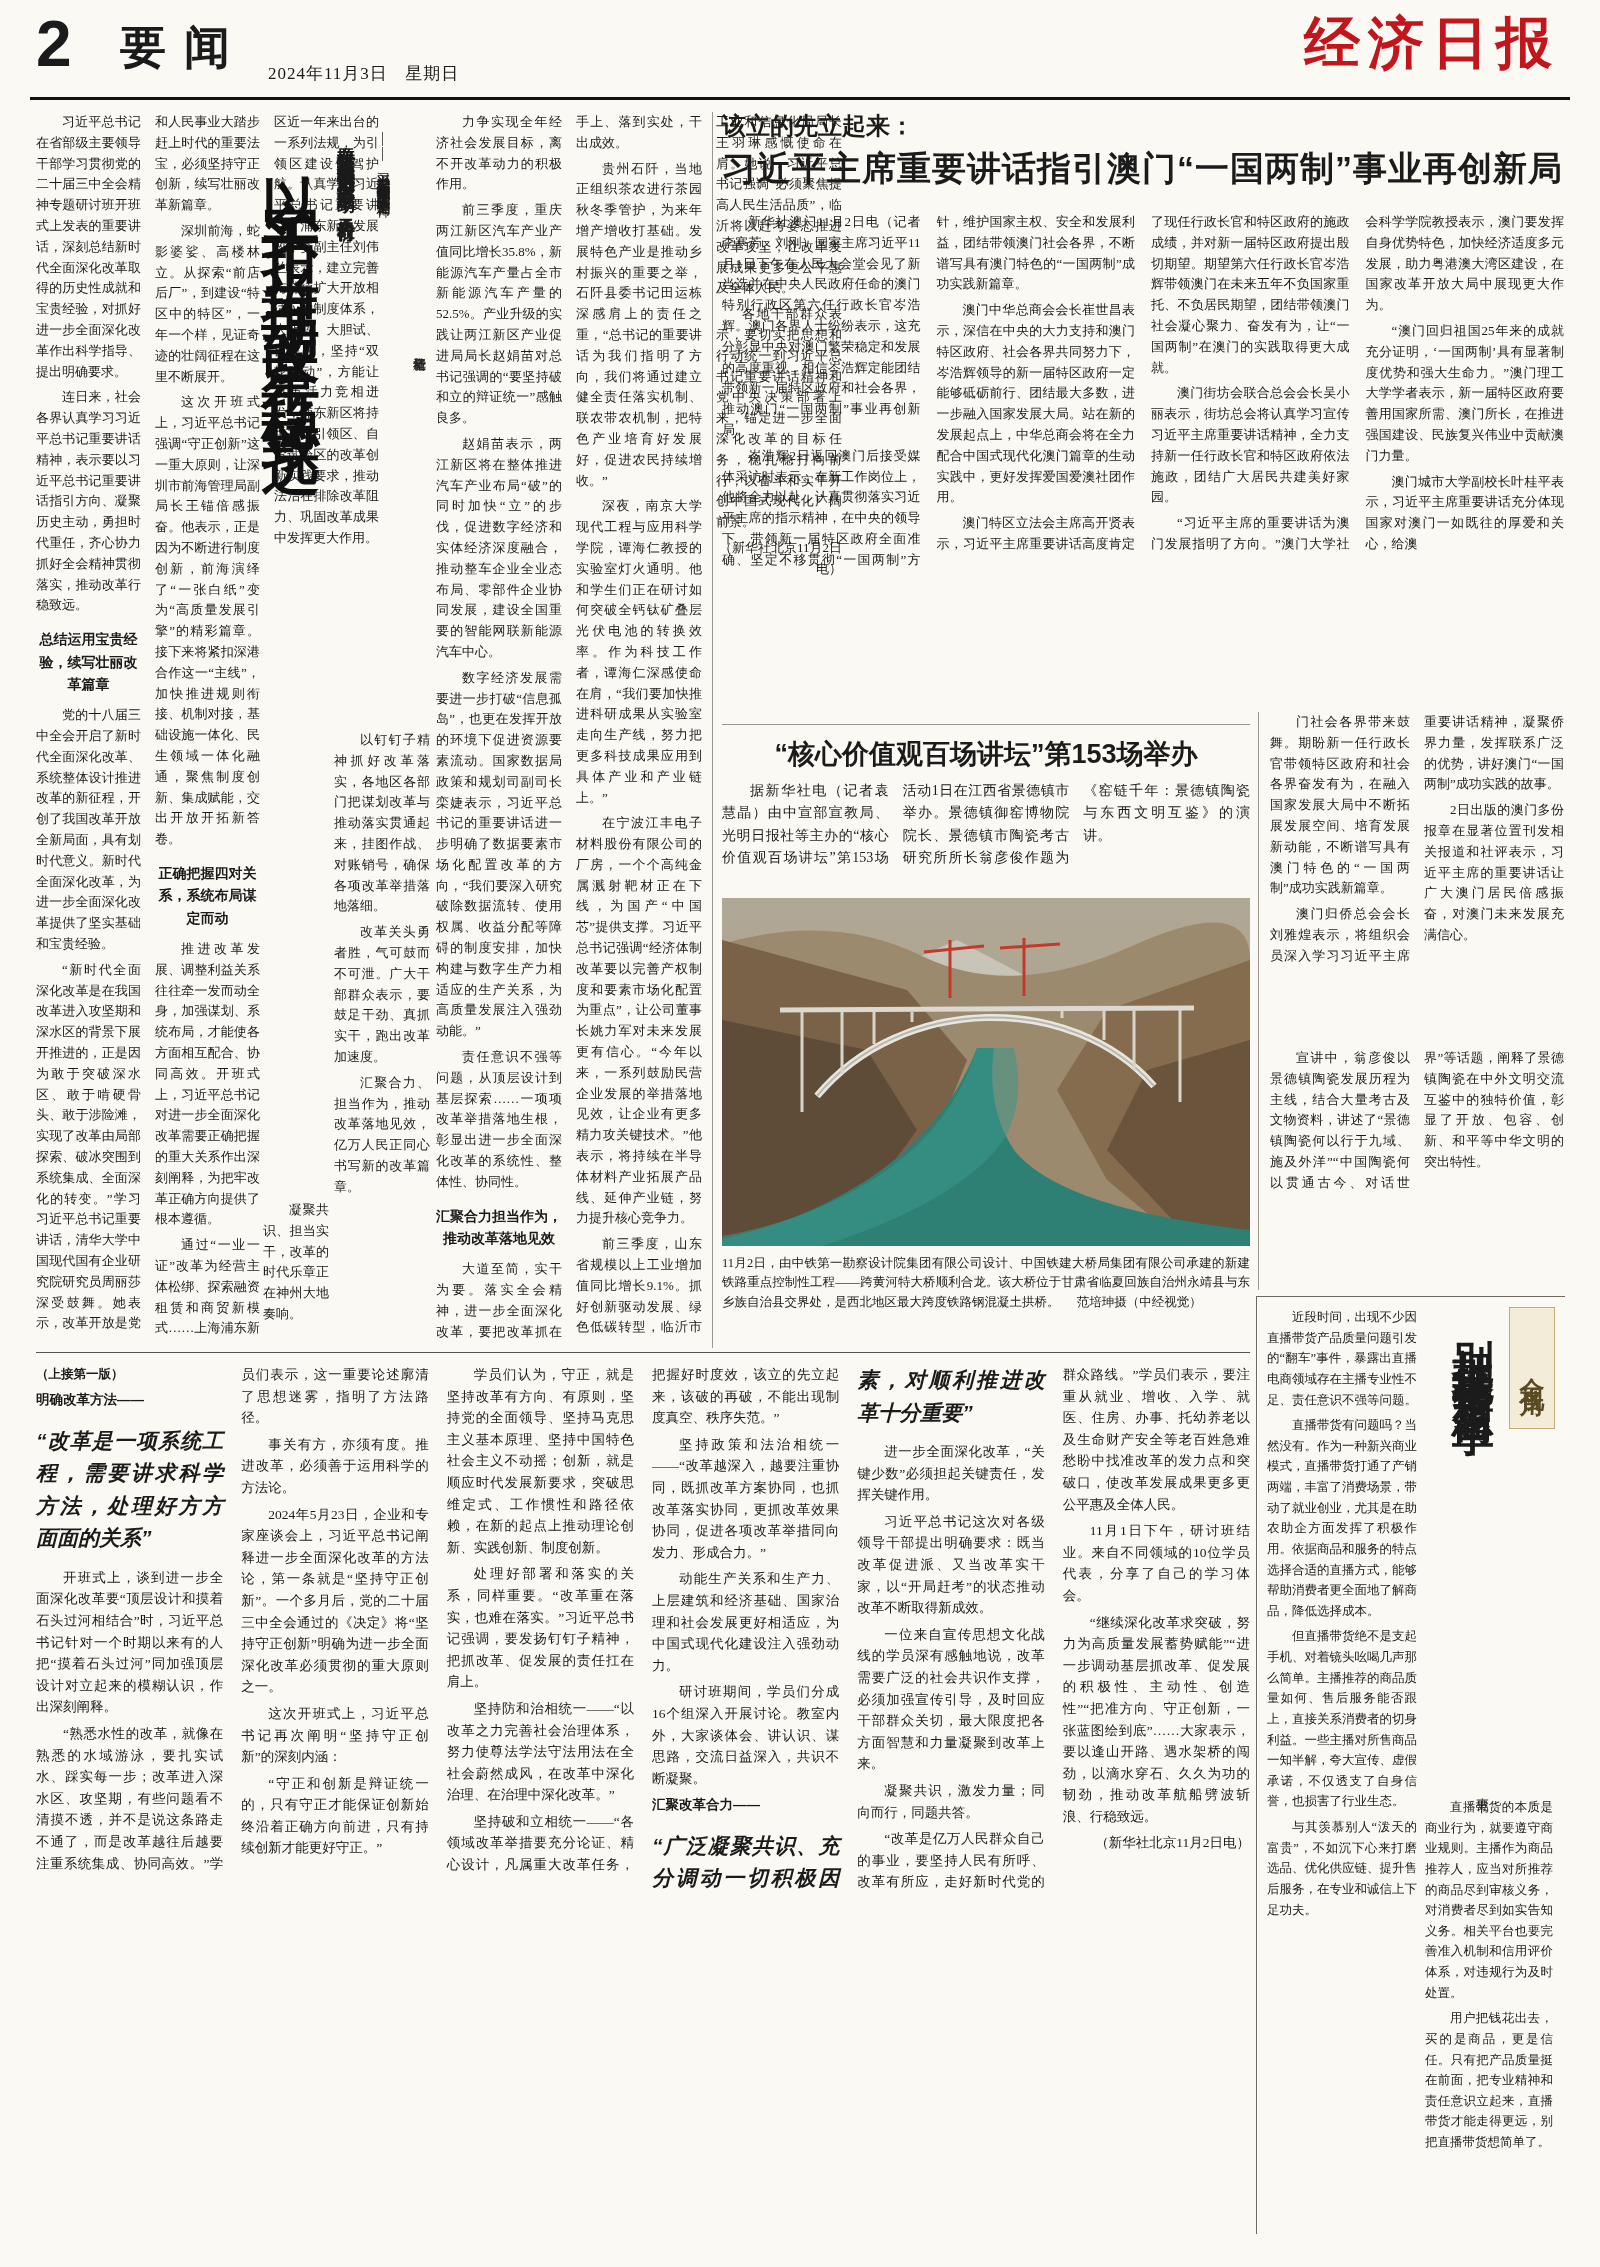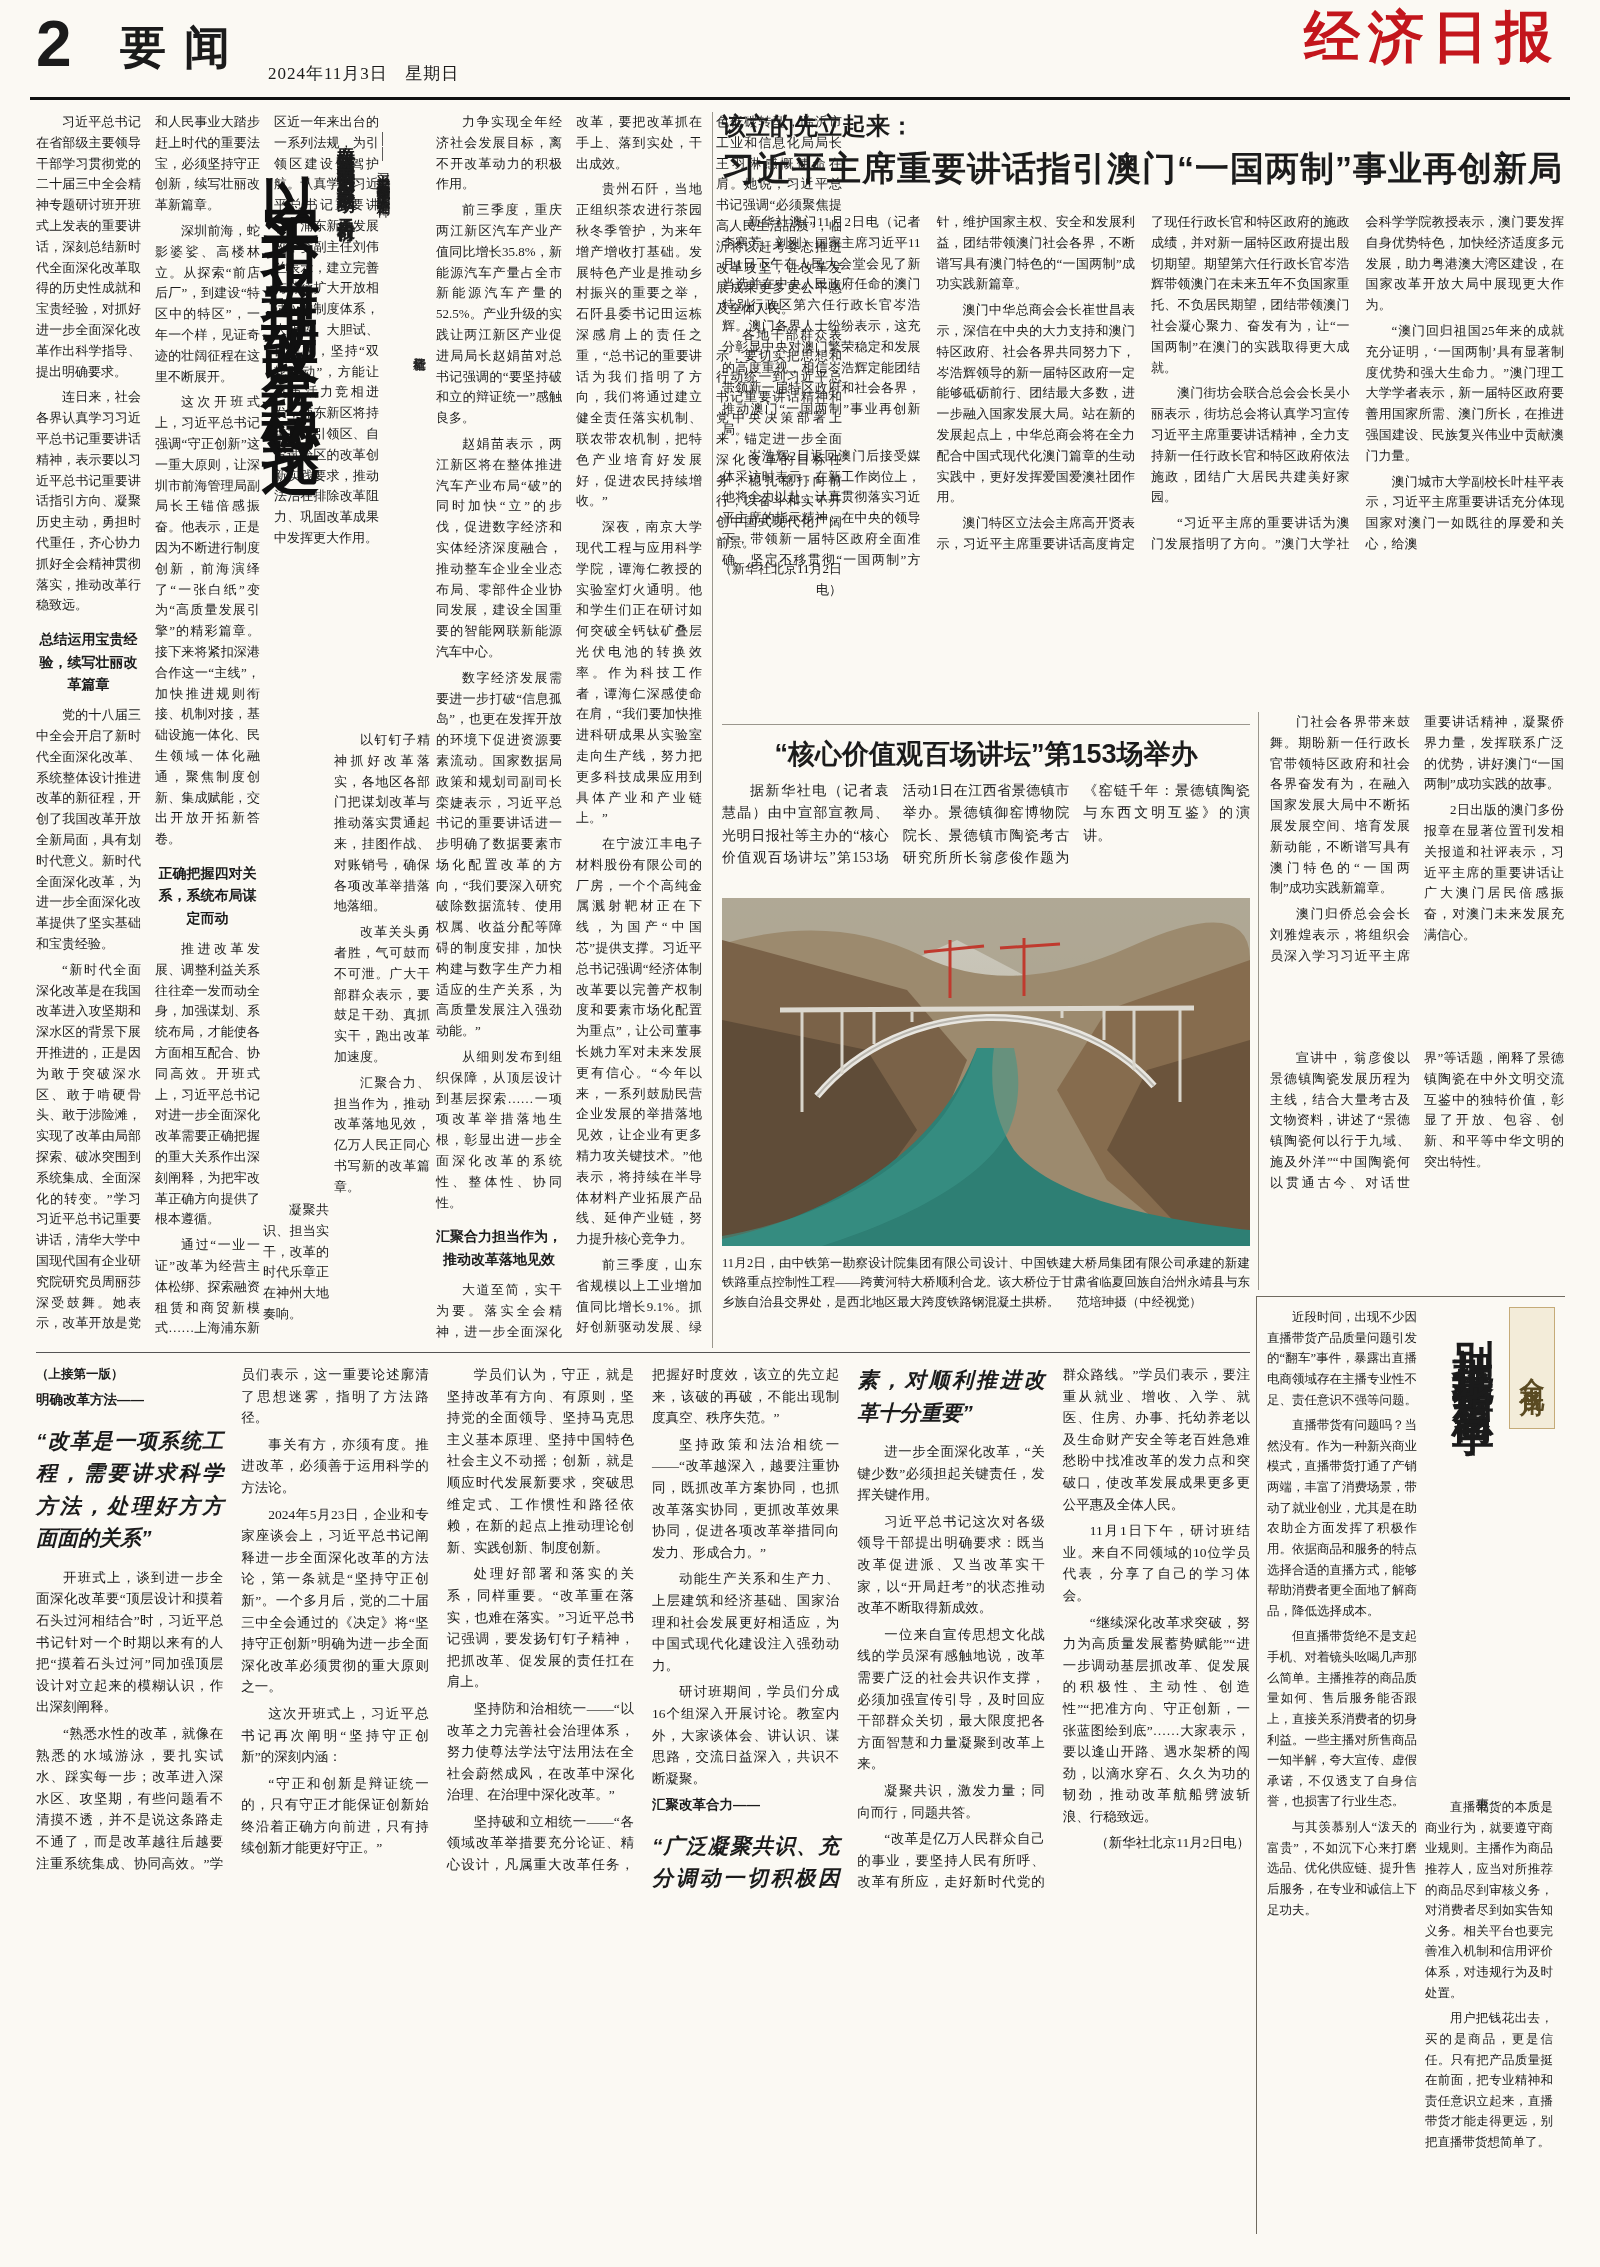--- a/index.html
+++ b/index.html
@@ -66,21 +66,21 @@
 <body>
 
 <div class="page">
 
   <div class="abs pagenum sans" style="left:36px;top:12px;">2</div>
   <div class="abs sectionname sans" style="left:120px;top:24px;">要闻</div>
   <div class="abs dateline" style="left:268px;top:62px;">
     <span>2024年11月3日</span>
     <span style="margin-left:12px;">星期日</span>
   </div>
-  <div class="abs masthead" style="right:40px;top:8px;">经济日报</div>
+  <div class="abs masthead" style="right:40px;top:14px;">经济日报</div>
   <div class="abs rule" style="left:30px;top:97px;width:1540px;height:2.5px;"></div>
 
   <div class="abs body cols2" style="left:36px;top:112px;width:224px;height:1234px;">
       <p class="para p">习近平总书记在省部级主要领导干部学习贯彻党的二十届三中全会精神专题研讨班开班式上发表的重要讲话，深刻总结新时代全面深化改革取得的历史性成就和宝贵经验，对抓好进一步全面深化改革作出科学指导、提出明确要求。</p>
       <p class="para p">连日来，社会各界认真学习习近平总书记重要讲话精神，表示要以习近平总书记重要讲话指引方向、凝聚历史主动，勇担时代重任，齐心协力抓好全会精神贯彻落实，推动改革行稳致远。</p>
       <p class="para sub">总结运用宝贵经验，续写壮丽改革篇章</p>
       <p class="para p">党的十八届三中全会开启了新时代全面深化改革、系统整体设计推进改革的新征程，开创了我国改革开放全新局面，具有划时代意义。新时代全面深化改革，为进一步全面深化改革提供了坚实基础和宝贵经验。</p>
       <p class="para p">“新时代全面深化改革是在我国改革进入攻坚期和深水区的背景下展开推进的，正是因为敢于突破深水区、敢于啃硬骨头、敢于涉险滩，实现了改革由局部探索、破冰突围到系统集成、全面深化的转变。”学习习近平总书记重要讲话，清华大学中国现代国有企业研究院研究员周丽莎深受鼓舞。她表示，改革开放是党和人民事业大踏步赶上时代的重要法宝，必须坚持守正创新，续写壮丽改革新篇章。</p>
       <p class="para p">深圳前海，蛇影婆娑、高楼林立。从探索“前店后厂”，到建设“特区中的特区”，一年一个样，见证奇迹的壮阔征程在这里不断展开。</p>
       <p class="para p">这次开班式上，习近平总书记强调“守正创新”这一重大原则，让深圳市前海管理局副局长王锚倍感振奋。他表示，正是因为不断进行制度创新，前海演绎了“一张白纸”变为“高质量发展引擎”的精彩篇章。接下来将紧扣深港合作这一“主线”，加快推进规则衔接、机制对接，基础设施一体化、民生领域一体化融通，聚焦制度创新、集成赋能，交出开放开拓新答卷。</p>
@@ -105,21 +105,21 @@
       <p class="para p">以钉钉子精神抓好改革落实，各地区各部门把谋划改革与推动落实贯通起来，挂图作战、对账销号，确保各项改革举措落地落细。</p>
       <p class="para p">改革关头勇者胜，气可鼓而不可泄。广大干部群众表示，要鼓足干劲、真抓实干，跑出改革加速度。</p>
       <p class="para p">汇聚合力、担当作为，推动改革落地见效，亿万人民正同心书写新的改革篇章。</p>
     </div>
 
   <div class="abs body cols2" style="left:436px;top:112px;width:266px;height:1234px;">
       <p class="para p">力争实现全年经济社会发展目标，离不开改革动力的积极作用。</p>
       <p class="para p">前三季度，重庆两江新区汽车产业产值同比增长35.8%，新能源汽车产量占全市新能源汽车产量的52.5%。产业升级的实践让两江新区产业促进局局长赵娟苗对总书记强调的“要坚持破和立的辩证统一”感触良多。</p>
       <p class="para p">赵娟苗表示，两江新区将在整体推进汽车产业布局“破”的同时加快“立”的步伐，促进数字经济和实体经济深度融合，推动整车企业全业态布局、零部件企业协同发展，建设全国重要的智能网联新能源汽车中心。</p>
       <p class="para p">数字经济发展需要进一步打破“信息孤岛”，也更在发挥开放的环境下促进资源要素流动。国家数据局政策和规划司副司长栾婕表示，习近平总书记的重要讲话进一步明确了数据要素市场化配置改革的方向，“我们要深入研究破除数据流转、使用权属、收益分配等障碍的制度安排，加快构建与数字生产力相适应的生产关系，为高质量发展注入强劲动能。”</p>
-      <p class="para p">从细则发布到组织保障，从顶层设计到基层探索……一项项改革举措落地生根，彰显出进一步全面深化改革的系统性、整体性、协同性。</p>
+      <p class="para p">责任意识不强等问题，从顶层设计到基层探索……一项项改革举措落地生根，彰显出进一步全面深化改革的系统性、整体性、协同性。</p>
       <p class="para sub">汇聚合力担当作为，推动改革落地见效</p>
       <p class="para p">大道至简，实干为要。落实全会精神，进一步全面深化改革，要把改革抓在手上、落到实处，干出成效。</p>
       <p class="para p">贵州石阡，当地正组织茶农进行茶园秋冬季管护，为来年增产增收打基础。发展特色产业是推动乡村振兴的重要之举，石阡县委书记田运栋深感肩上的责任之重，“总书记的重要讲话为我们指明了方向，我们将通过建立健全责任落实机制、联农带农机制，把特色产业培育好发展好，促进农民持续增收。”</p>
       <p class="para p">深夜，南京大学现代工程与应用科学学院，谭海仁教授的实验室灯火通明。他和学生们正在研讨如何突破全钙钛矿叠层光伏电池的转换效率。作为科技工作者，谭海仁深感使命在肩，“我们要加快推进科研成果从实验室走向生产线，努力把更多科技成果应用到具体产业和产业链上。”</p>
       <p class="para p">在宁波江丰电子材料股份有限公司的厂房，一个个高纯金属溅射靶材正在下线，为国产“中国芯”提供支撑。习近平总书记强调“经济体制改革要以完善产权制度和要素市场化配置为重点”，让公司董事长姚力军对未来发展更有信心。“今年以来，一系列鼓励民营企业发展的举措落地见效，让企业有更多精力攻关键技术。”他表示，将持续在半导体材料产业拓展产品线、延伸产业链，努力提升核心竞争力。</p>
       <p class="para p">前三季度，山东省规模以上工业增加值同比增长9.1%。抓好创新驱动发展、绿色低碳转型，临沂市工业和信息化局局长王羽琳感慨使命在肩。她说，习近平总书记强调“必须聚焦提高人民生活品质”，临沂将以赶考姿态推进改革攻坚，让改革发展成果更多更公平惠及全体人民。</p>
       <p class="para p">各地干部群众表示，要切实把思想和行动统一到习近平总书记重要讲话精神和党中央决策部署上来，锚定进一步全面深化改革的目标任务，稳扎稳打向前行，以奋斗和实干开创中国式现代化广阔前景。</p>
       <p class="para end">（新华社北京11月2日电）</p>
     </div>
 

